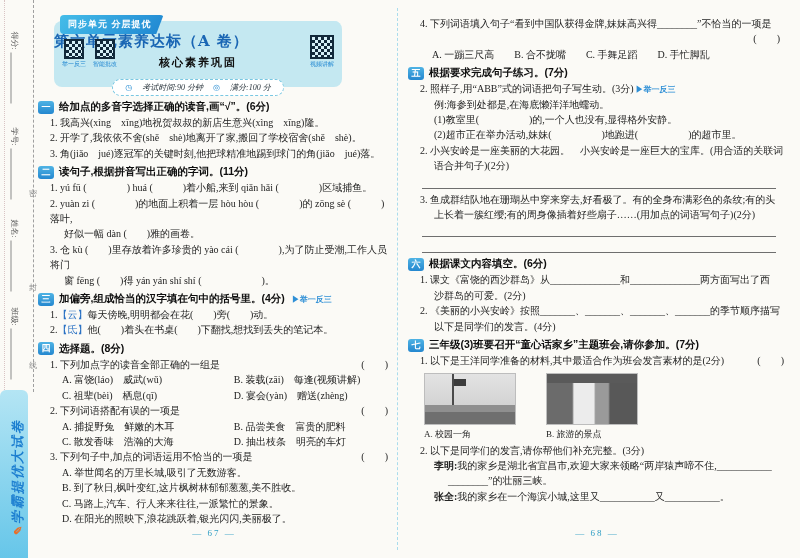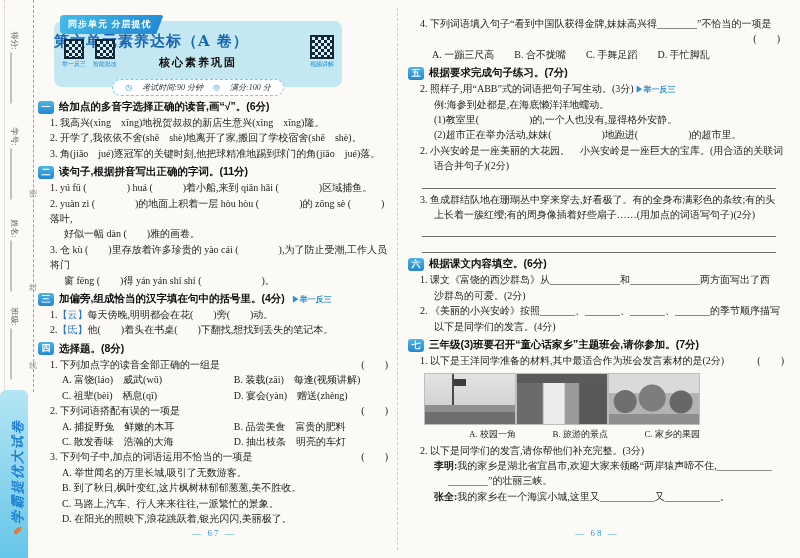--- a/index.html
+++ b/index.html
@@ -65,21 +65,21 @@
   .opt1 { padding-left:24px; }
   .opts-inline { padding-left:24px; }
   .blue { color:#2b72c4; }
   .bname { font-weight:bold; }
   .blank-line { border-bottom:1px solid #6e6e6e; height:13px; margin:2px 10px 3px 14px; }
   .brk-line { display:flex; justify-content:flex-end; padding-right:4px; }
   .pagenum { position:absolute; bottom:20px; left:0; right:0; text-align:center;
              color:#2f9ec4; font:9px "Liberation Serif", serif; letter-spacing:2px; }
 
   
-  .photos { display:flex; padding:4px 0 2px 16px;text-align:right; }
+  .photos { display:flex; gap:30px; padding:4px 0 2px 16px; }
   .photo-item { display:flex; flex-direction:column; gap:3px; }
   .photo { width:92px; height:52px; border:1px solid #bdbdbd; }
   .photo-a { background:
       linear-gradient(180deg, rgba(0,0,0,0) 0 62%, #8f8f8f 62% 76%, #6f6f6f 76%),
       linear-gradient(90deg, rgba(0,0,0,0) 0 30%, #4a4a4a 30% 32%, rgba(0,0,0,0) 32%),
       linear-gradient(180deg, #e3e3e3, #c9c9c9); position:relative; }
   .photo-a::before { content:""; position:absolute; left:32%; top:5px; width:12px; height:7px; background:#3c3c3c; }
   .photo-b { background:
       linear-gradient(180deg, #5a5a5a 0 18%, rgba(0,0,0,0) 18%),
       linear-gradient(90deg, #6b6b6b 0 28%, #ececec 30% 52%, #9a9a9a 54% 68%, #585858 70%),
@@ -274,24 +274,20 @@
   </div>
   <div class="photos">
     <div class="photo-item">
       <div class="photo photo-a"></div>
       <div class="pcap">A. 校园一角</div>
     </div>
     <div class="photo-item">
       <div class="photo photo-b"></div>
       <div class="pcap">B. 旅游的景点</div>
     </div>
-    <div class="photo-item">
-      <div class="photo photo-c"></div>
-      <div class="pcap">C. 家乡的果园</div>
-    </div>
   </div>
   <div class="ln">2. 以下是同学们的发言,请你帮他们补充完整。(3分)</div>
   <div class="ln cont">
     <span class="bname">李明:</span><span>我的家乡是湖北省宜昌市,欢迎大家来领略“两岸猿声啼不住,___________</span>
   </div>
   <div class="ln cont2">________”的壮丽三峡。</div>
   <div class="ln cont">
     <span class="bname">张全:</span><span>我的家乡在一个海滨小城,这里又___________又___________。</span>
   </div>
 

